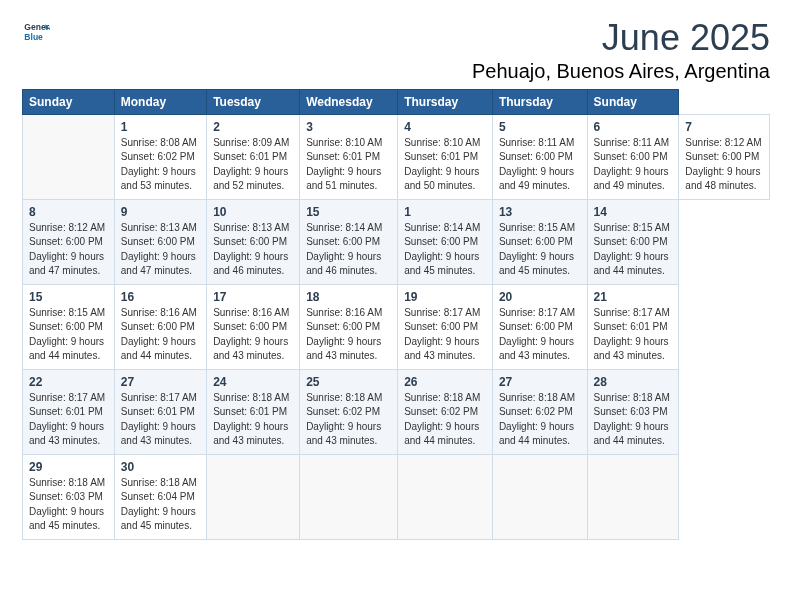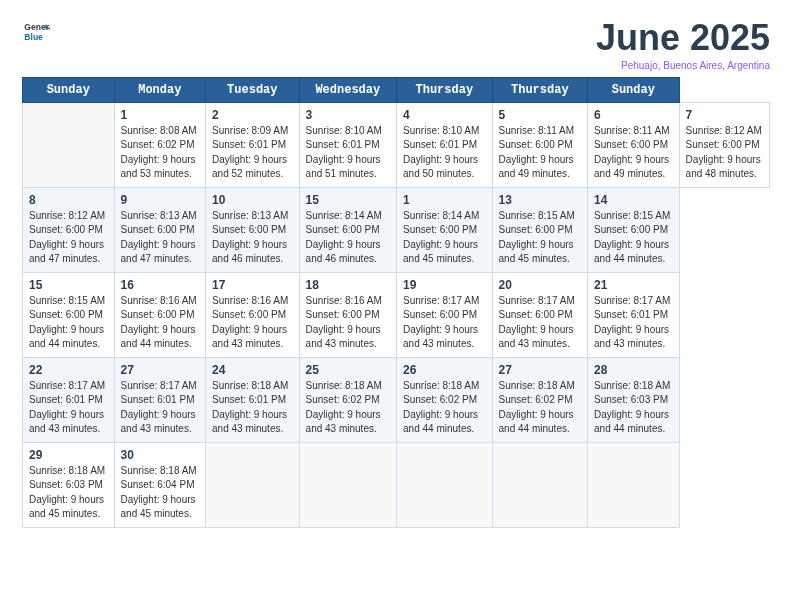--- a/index.html
+++ b/index.html
@@ -30,46 +30,45 @@
     .logo-icon {
       width: 28px;
       height: 28px;
       margin-right: 3px;
     }
     .title-block {
       text-align: right;
     }
     .main-title {
       font-size: 36px;
-      font-weight: bold;
+      font-weight: normal;
       color: #2c3e50;
       line-height: 1.1;
     }
     .subtitle {
-      font-size: 10px;
-      color: #8b5cf6;
+      font-size: 20px;
+      color: #000000;
       margin-top: 2px;
     }
     .calendar {
       width: 100%;
       border-collapse: collapse;
       margin-top: 6px;
       font-size: 9.5px;
     }
     .calendar thead tr {
       background: #2a6099;
     }
     .calendar thead th {
       color: #fff;
       font-weight: bold;
       font-size: 12px;
       padding: 5px 6px;
-      text-align: center;
+      text-align: left;
       border: 1px solid #1e4f7a;
-      font-family: Liberation Mono, monospace;
     }
     .calendar tbody tr {
       background: #fff;
     }
     .calendar tbody tr:nth-child(even) {
       background: #f2f6fb;
     }
     .calendar tbody td {
       vertical-align: top;
       padding: 5px 6px;

